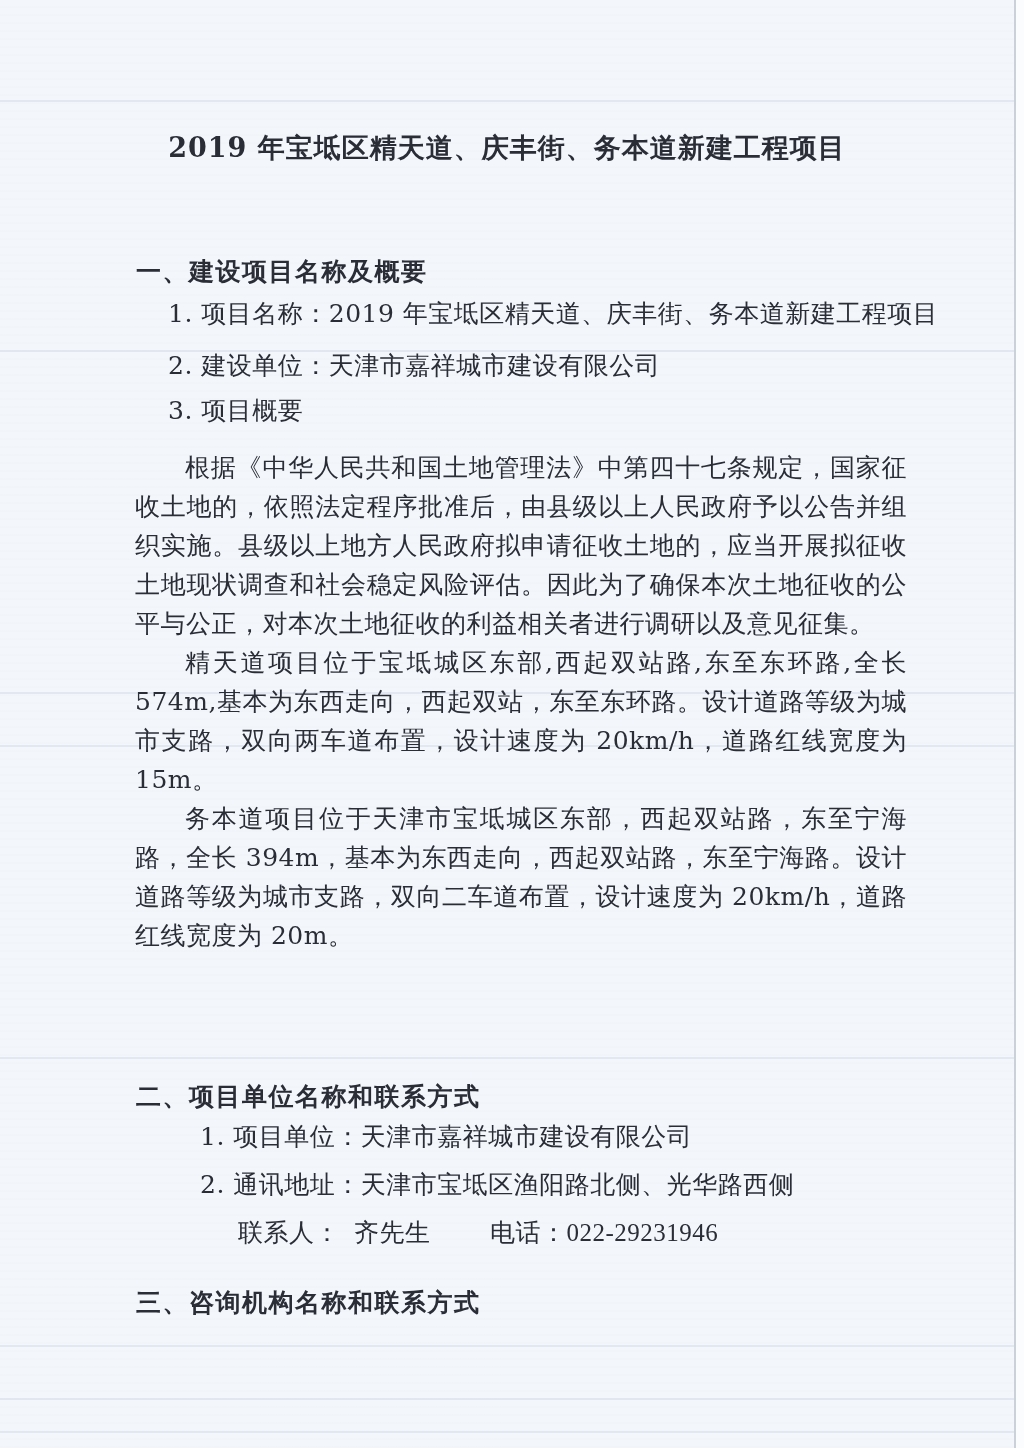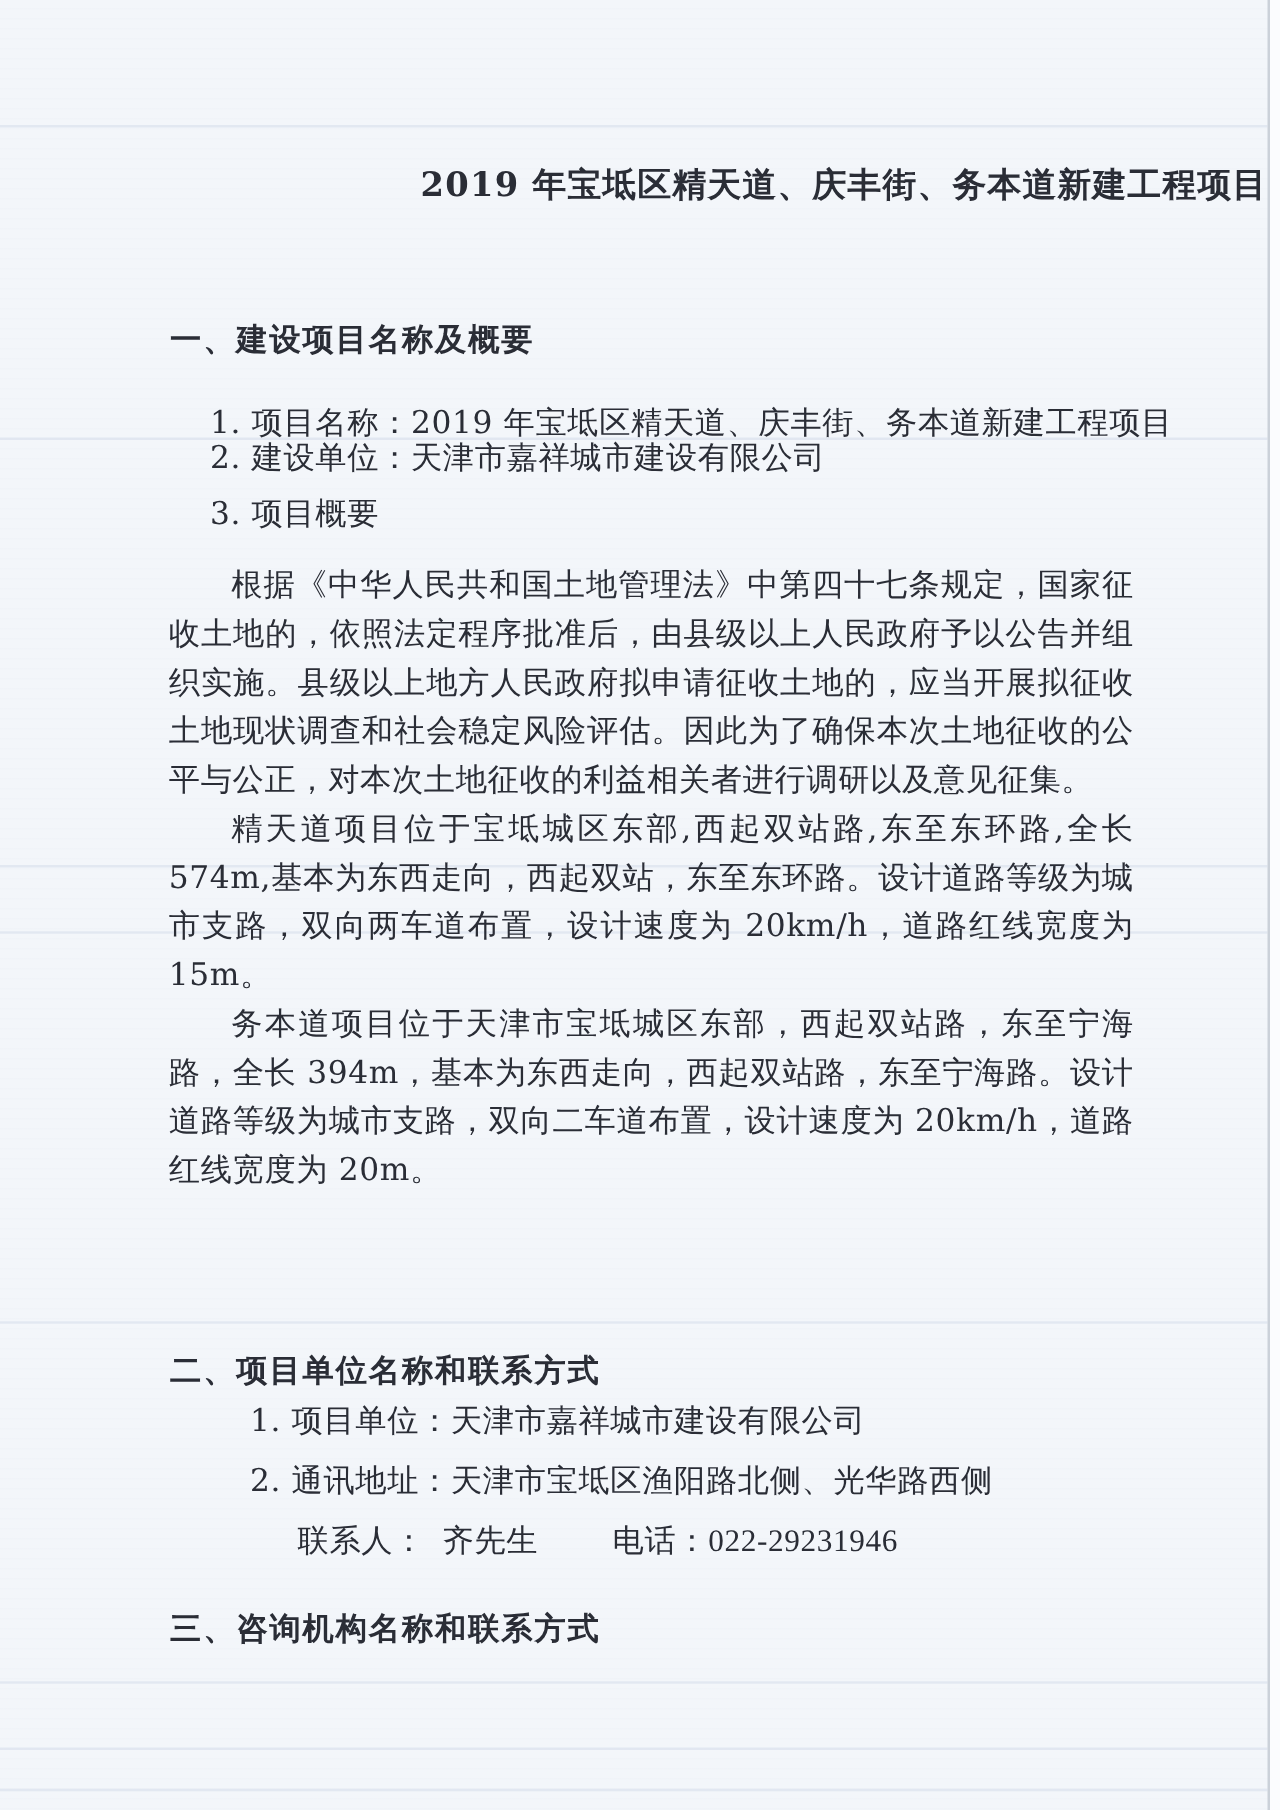--- a/index.html
+++ b/index.html
@@ -44,42 +44,42 @@
   .title {
     position: absolute;
     left: 0;
     width: 1014px;
     text-align: center;
     font-size: 27px;
     font-weight: bold;
     letter-spacing: 1px;
     white-space: nowrap;
   }
-  .title1 { top: 130px; text-align: right; }
+  .title1 { top: 130px; }
   .title2 { top: 191px; }
   .sec-heading {
     position: absolute;
     left: 136px;
     font-size: 25px;
     font-weight: bold;
     letter-spacing: 1.5px;
     white-space: nowrap;
     text-align: center;
   }
   .sec1-heading { top: 255px; }
   .sec2-heading { top: 1080px; }
   .sec3-heading { top: 1266px; margin-top: 20px; }
   .s1-item {
     position: absolute;
     left: 168px;
     font-size: 25px;
     letter-spacing: 0.5px;
     white-space: nowrap;
   }
-  .s1-item1 { top: 297px; margin-top: 24px; }
+  .s1-item1 { top: 297px; }
   .s1-item2 { top: 349px; }
   .s1-item3 { top: 394px; }
   .body-paras {
     position: absolute;
     left: 135px;
     top: 448px;
     width: 772px;
     font-size: 25px;
     line-height: 39px;
     text-align: justify;

